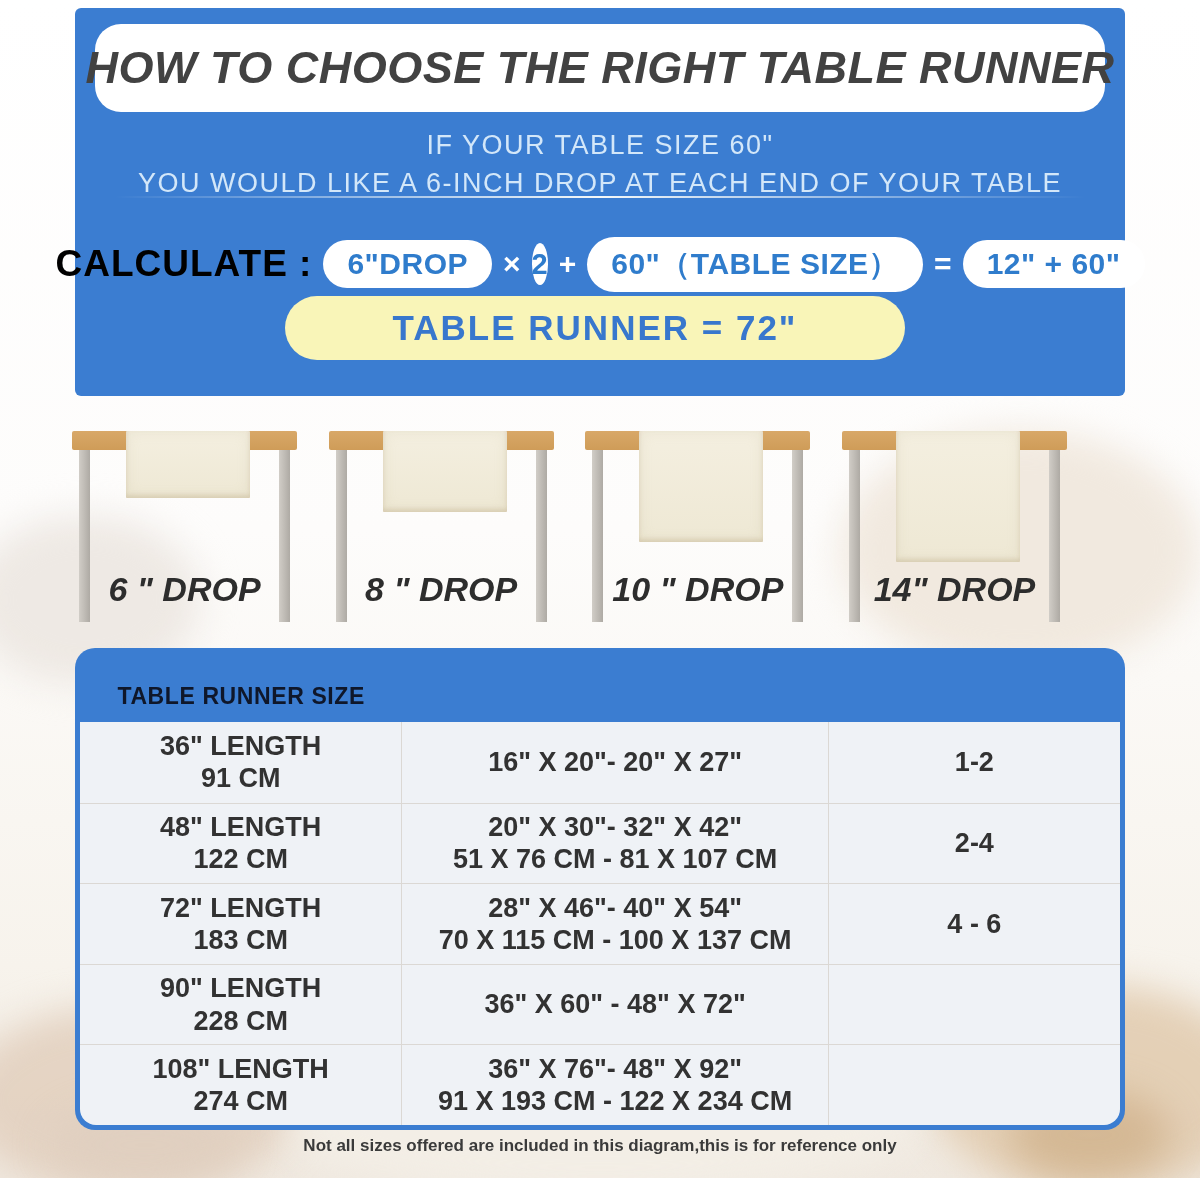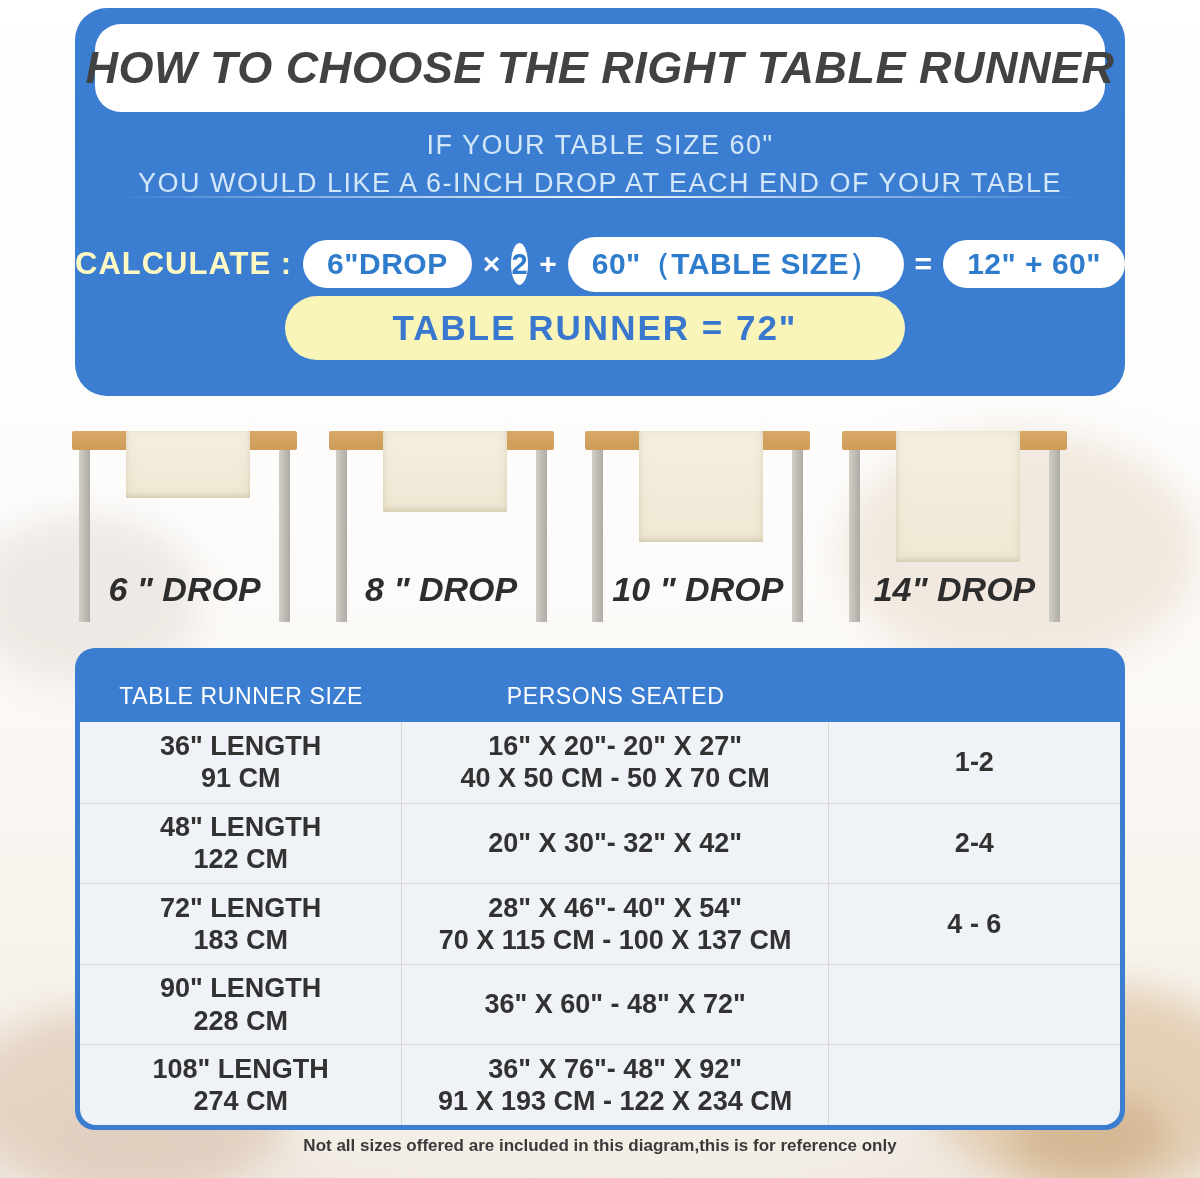--- a/index.html
+++ b/index.html
@@ -15,34 +15,34 @@
   .blob.b3{left:1010px;top:1090px;width:160px;height:90px;background:rgba(201,166,122,.55);}
   .blob.b4{left:50px;top:1105px;width:190px;height:80px;background:rgba(222,205,190,.6);}
   .blob.b5{left:840px;top:430px;width:360px;height:240px;background:rgba(240,231,219,.9);}
   .blob.b6{left:-30px;top:515px;width:230px;height:170px;background:rgba(236,231,225,.9);}
   .blob.b7{left:290px;top:1050px;width:620px;height:150px;background:rgba(243,238,230,.85);}
 
   .layer{position:absolute;inset:0;z-index:1;}
 
   
   .hero{position:absolute;left:75px;top:8px;width:1050px;height:388px;
-        background:#3b7dd1;border-radius:32px;}
+        background:#3b7dd1;border-radius:6px;}
   .title-bar{position:absolute;left:20px;top:16px;width:1010px;height:88px;
         background:#ffffff;border-radius:26px;display:flex;align-items:center;justify-content:center;}
   .title-bar h1{margin:0;font-size:45px;font-weight:bold;font-style:italic;
         color:#424242;letter-spacing:.5px;white-space:nowrap;}
   .hero .sub{position:absolute;left:0;width:100%;text-align:center;
         color:#d3e7f9;font-size:27px;letter-spacing:1.5px;white-space:nowrap;}
   .sub.s1{top:122px;}
   .sub.s2{top:160px;}
   .shine{position:absolute;left:40px;right:40px;top:188px;height:2px;
         background:linear-gradient(to right,rgba(255,255,255,0),rgba(255,255,250,.95) 50%,rgba(255,255,255,0));}
   .calc-row{position:absolute;left:0;top:228px;width:100%;height:56px;
         display:flex;align-items:center;justify-content:center;gap:11px;}
-  .calc-label{color:#fef9c3;font-size:31px;font-weight:bold;letter-spacing:1px;white-space:nowrap;}
+  .calc-label{color:#000000;font-size:37px;font-weight:bold;letter-spacing:1px;white-space:nowrap;}
   .pill{background:#ffffff;color:#2f7ccc;font-weight:bold;font-size:30px;
         padding:7px 24px;border-radius:30px;white-space:nowrap;letter-spacing:.5px;}
   .op{color:#ffffff;font-size:30px;font-weight:bold;}
   .circle{width:42px;height:42px;border-radius:50%;background:#ffffff;color:#2f7ccc;
         font-size:29px;font-weight:bold;display:flex;align-items:center;justify-content:center;}
   .result-pill{position:absolute;left:210px;top:288px;width:620px;height:64px;border-radius:32px;
         background:#f9f5b8;display:flex;align-items:center;justify-content:center;
         color:#3877cd;font-size:35px;font-weight:bold;letter-spacing:2px;white-space:nowrap;}
 
   
@@ -63,21 +63,21 @@
   .fig:nth-child(3) .runner{height:111px;}
   .fig:nth-child(4) .runner{height:131px;}
   .drop-label{position:absolute;left:0;top:146px;width:100%;text-align:center;
         font-size:34px;font-weight:bold;font-style:italic;color:#2d2d2d;white-space:nowrap;}
 
   
   .size-card{position:absolute;left:75px;top:648px;width:1050px;height:482px;
         background:#3b7dd1;border-radius:20px;}
   .size-head{position:absolute;left:5px;right:5px;top:0;height:74px;
         display:grid;grid-template-columns:31% 41% 28%;align-items:center;}
-  .size-head .hcell{text-align:center;color:#ffffff;font-size:23px;font-weight:normal;letter-spacing:.6px;margin-top:23px;}
+  .size-head .hcell{text-align:center;color:#0f172a;font-size:23px;font-weight:bold;letter-spacing:.6px;margin-top:23px;}
   .size-body{position:absolute;left:5px;right:5px;top:74px;bottom:5px;
         background:rgba(251,250,248,.94);border-radius:0 0 16px 16px;
         display:grid;grid-template-rows:repeat(5,1fr);overflow:hidden;}
   .trow{display:grid;grid-template-columns:31% 41% 28%;}
   .trow + .trow{border-top:1px solid #dbd8d4;}
   .tcell{display:flex;flex-direction:column;align-items:center;justify-content:center;
         color:#323232;font-weight:bold;font-size:27px;line-height:1.2;text-align:center;}
   .tcell.c1,.tcell.c2{border-right:1px solid #dbd8d4;}
   .note{position:absolute;left:0;top:1136px;width:100%;text-align:center;
         color:#3a3a3a;font-size:17px;font-weight:bold;}
@@ -146,43 +146,42 @@
         <div class="leg l"></div>
         <div class="leg r"></div>
         <div class="runner"></div>
         <div class="drop-label">14" DROP</div>
       </div>
     </div>
 
     <div class="size-card">
       <div class="size-head">
         <div class="hcell">TABLE RUNNER SIZE</div>
-        <div class="hcell">PERSONS SEATED</div>
       </div>
       <div class="size-body">
 
         <div class="trow">
           <div class="tcell c1">
             <div>36" LENGTH</div>
             <div>91 CM</div>
           </div>
           <div class="tcell c2">
             <div>16" X 20"- 20" X 27"</div>
-            <div>40 X 50 CM - 50 X 70 CM</div>
           </div>
           <div class="tcell c3">1-2</div>
         </div>
 
         <div class="trow">
           <div class="tcell c1">
             <div>48" LENGTH</div>
             <div>122 CM</div>
           </div>
           <div class="tcell c2">
             <div>20" X 30"- 32" X 42"</div>
+            <div>51 X 76 CM - 81 X 107 CM</div>
           </div>
           <div class="tcell c3">2-4</div>
         </div>
 
         <div class="trow">
           <div class="tcell c1">
             <div>72" LENGTH</div>
             <div>183 CM</div>
           </div>
           <div class="tcell c2">

